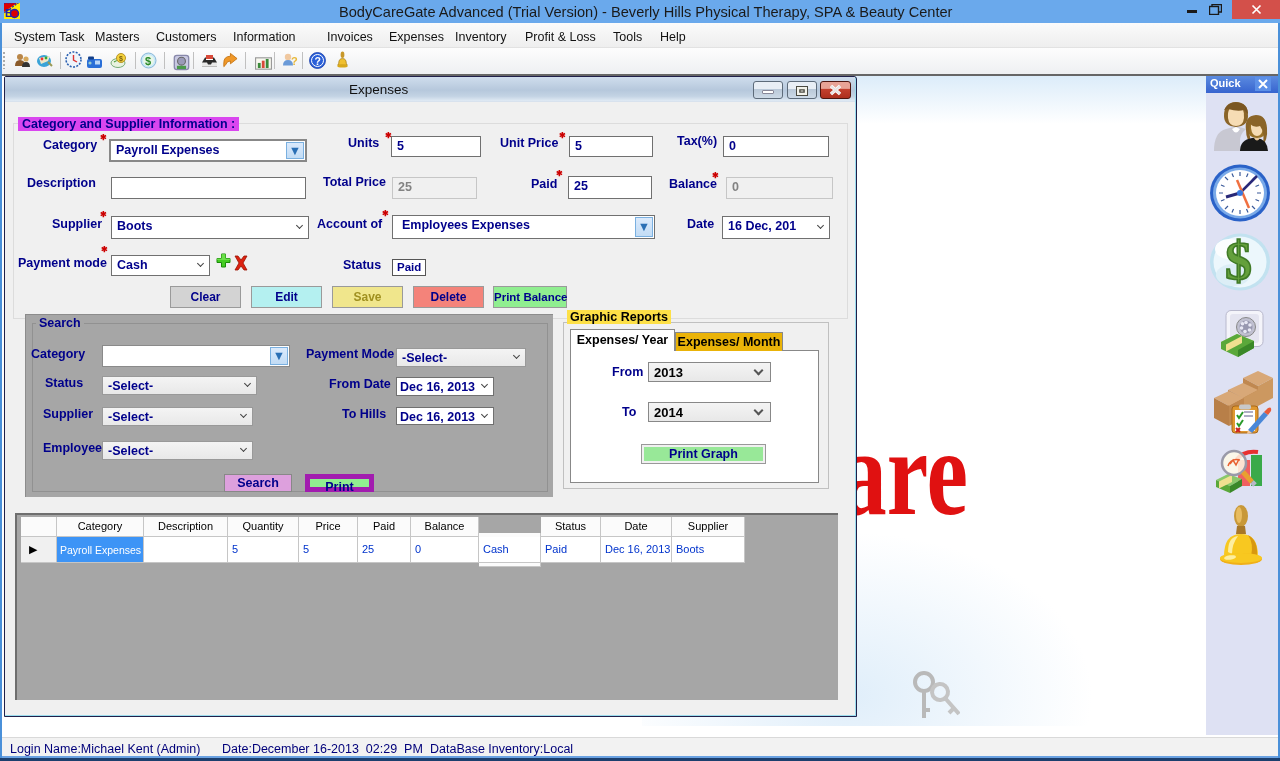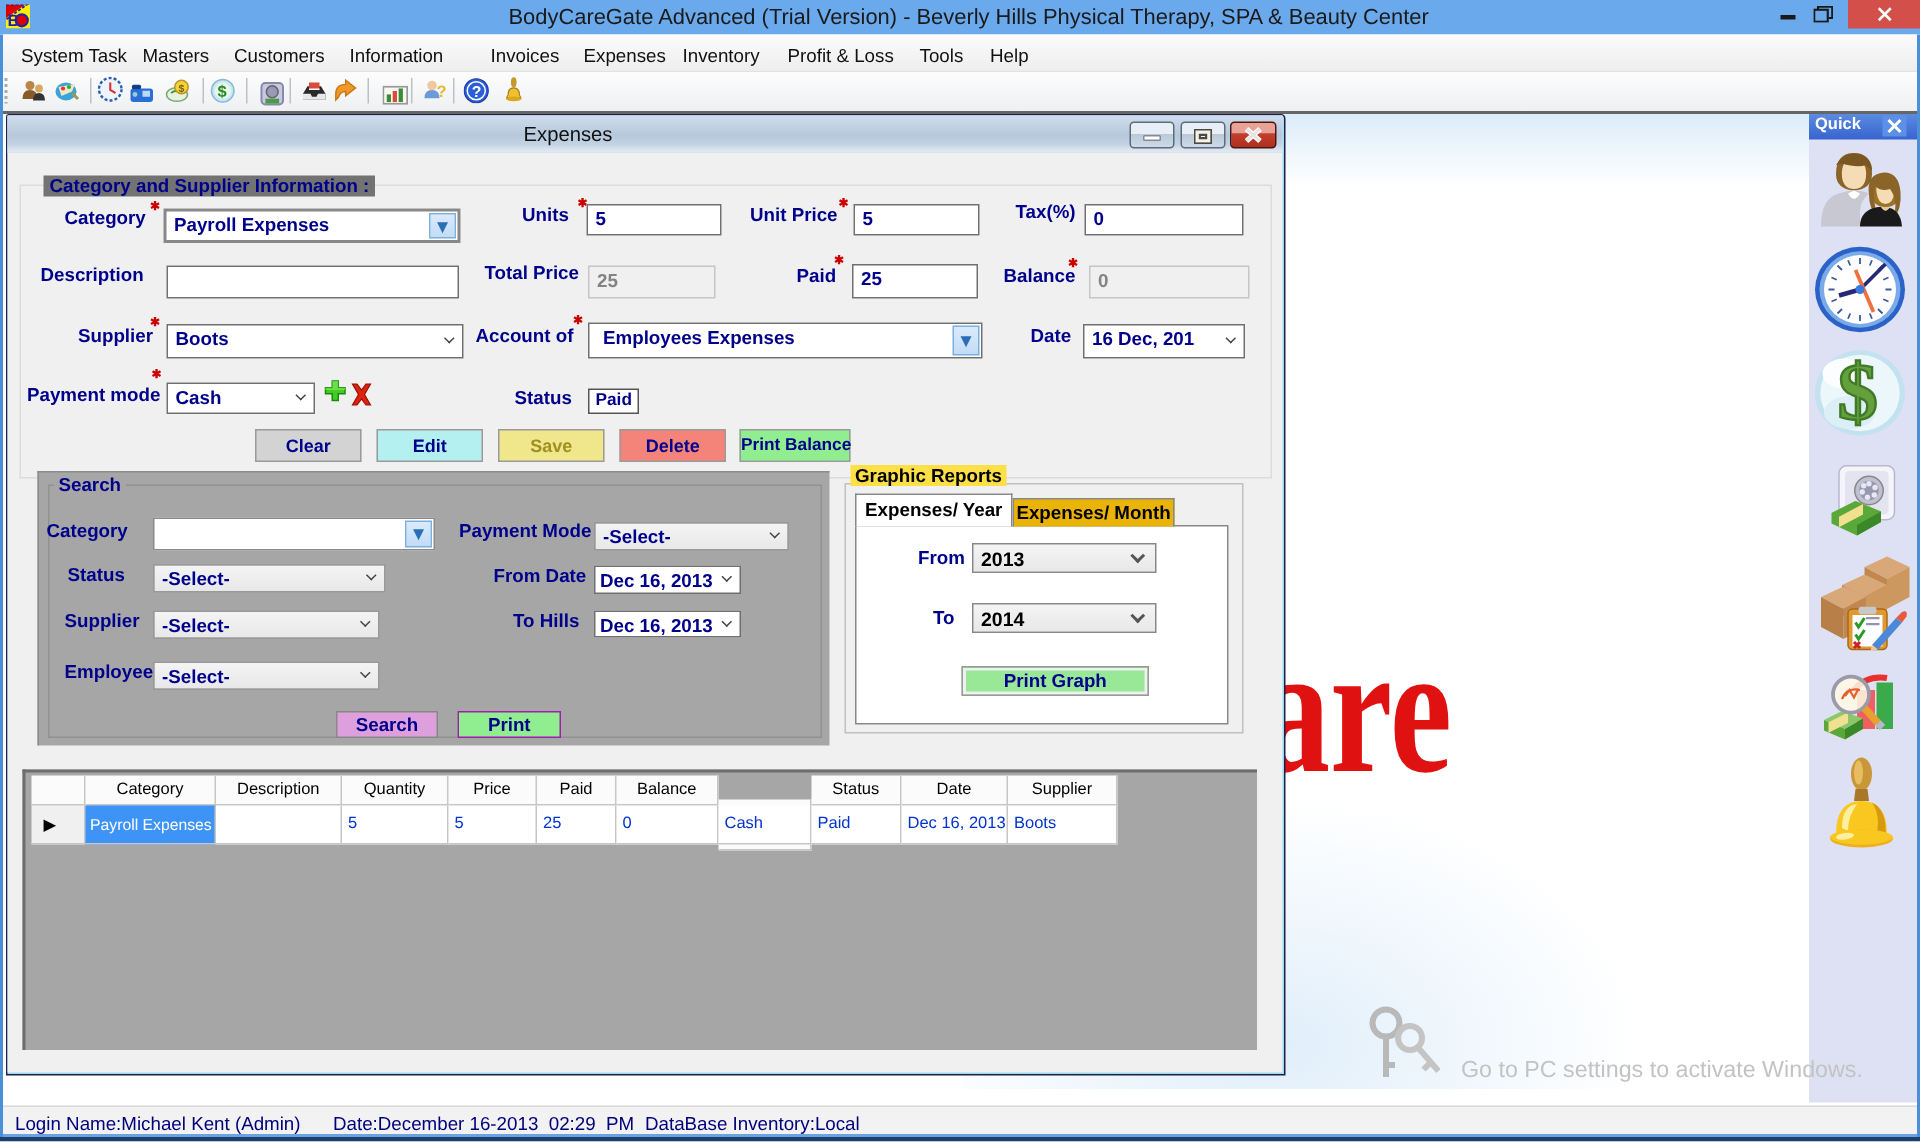--- a/index.html
+++ b/index.html
@@ -189,21 +189,20 @@
     <svg class="abs" style="left:908px;top:594px" width="50" height="55" viewBox="0 0 50 55">
       <g fill="none" stroke="#b9b9b9" stroke-width="4">
         <circle cx="14" cy="12" r="9"></circle>
         <path d="M14 21 L14 48 M14 40 L20 40"></path>
       </g>
       <g fill="none" stroke="#c4c4c4" stroke-width="4">
         <circle cx="30" cy="22" r="8" transform="rotate(40 30 22)"></circle>
         <path d="M35 28 L49 44 M44 38 L39 43"></path>
       </g>
     </svg>
-    <div id="actW2" class="abs">Go to PC settings to activate Windows.</div>
     <div id="sidebar" class="abs"></div>
     <div id="sbhead" class="abs">Quick</div>
     <div id="sbx" class="abs"><svg width="10" height="10" viewBox="0 0 10 10" style="margin-top:2px">
         <path d="M1 1 L9 9 M9 1 L1 9" stroke="#fff" stroke-width="2"></path>
       </svg></div>
 
     <svg class="sbicon" style="left:1208px;top:20px" width="60" height="56" viewBox="0 0 60 56">
       <path d="M14 20 Q14 6 26 6 Q38 6 38 20 Q38 30 26 31 Q14 30 14 20" fill="#8a6428"></path>
       <path d="M18 22 Q17 10 26 10 Q35 11 34 22 Q33 30 26 30 Q19 30 18 22" fill="#f6dcb4"></path>
       <path d="M14 14 Q20 4 30 7 Q38 9 38 18 L34 14 Q28 16 18 13 Z" fill="#7a5622"></path>
@@ -328,21 +327,21 @@
       </div>
       <div class="dbtn b2 abs">
         <div style="margin:4px auto 0;width:12px;height:10px;background:#f2f2ea;border:1.6px solid #4a4a42;box-shadow:inset 0 0 0 2.2px #f2f2ea, inset 0 0 0 3.6px #4a4a42"></div>
       </div>
       <div class="dbtn b3 abs"><svg width="29" height="16" viewBox="0 0 29 16">
           <path d="M10 4 L19 12 M19 4 L10 12" stroke="#fff" stroke-width="3.4"></path>
           <path d="M10 4 L19 12 M19 4 L10 12" stroke="#e8e4e4" stroke-width="2"></path>
         </svg></div>
 
       <div class="abs" style="left:8px;top:46px;width:835px;height:196px;border:1px solid #dcdcdc"></div>
-      <div class="lbl" style="left:24px;top:40px;background:#737373;padding:0 4px">Category and Supplier Information :</div>
+      <div class="lbl" style="left:13px;top:40px;background:#d946ef;padding:0 4px">Category and Supplier Information :</div>
 
       <div class="lbl" style="left:38px;top:61px">Category</div>
       <div class="ast" style="left:95px;top:56px">✱</div>
       <div class="combo" style="left:104px;top:62px;width:198px;height:23px;border-width:2px;border-color:#888">Payroll Expenses<span class="dd" style="line-height:17px">▼</span></div>
       <div class="lbl" style="left:343px;top:59px">Units</div>
       <div class="ast" style="left:380px;top:54px">✱</div>
       <div class="tb" style="left:386px;top:59px;width:90px;height:21px">5</div>
       <div class="lbl" style="left:495px;top:59px">Unit Price</div>
       <div class="ast" style="left:554px;top:54px">✱</div>
       <div class="tb" style="left:564px;top:59px;width:84px;height:21px">5</div>
@@ -401,21 +400,21 @@
         <div class="sel" style="left:76px;top:61px;width:155px;height:19px">-Select-<i class="ar"></i></div>
         <div class="lbl" style="left:303px;top:62px">From Date</div>
         <div class="combo" style="left:370px;top:62px;width:98px;height:19px;padding-left:3px">Dec 16, 2013<i class="ar"></i></div>
         <div class="lbl" style="left:17px;top:92px">Supplier</div>
         <div class="sel" style="left:76px;top:92px;width:151px;height:19px">-Select-<i class="ar"></i></div>
         <div class="lbl" style="left:316px;top:92px">To Hills</div>
         <div class="combo" style="left:370px;top:92px;width:98px;height:18px;padding-left:3px">Dec 16, 2013<i class="ar"></i></div>
         <div class="lbl" style="left:17px;top:126px">Employee</div>
         <div class="sel" style="left:76px;top:126px;width:151px;height:19px">-Select-<i class="ar"></i></div>
         <div class="abs" style="left:198px;top:159px;width:68px;height:18px;background:#dda0dd;border:1px solid #888;text-align:center;font-size:12.5px;font-weight:bold;color:#00008b;padding-top:1px">Search</div>
-        <div class="abs" style="left:279px;top:159px;width:69px;height:18px;background:#90ee90;border:1px solid #a21caf;text-align:center;font-size:12.5px;font-weight:bold;color:#00008b;padding-top:1px">Print</div>
+        <div class="abs" style="left:279px;top:159px;width:69px;height:18px;background:#90ee90;border:5px solid #a21caf;text-align:center;font-size:12.5px;font-weight:bold;color:#00008b;padding-top:1px">Print</div>
       </div>
 
       <div id="gbgraph" class="abs"></div>
       <div class="lbl" style="left:562px;top:233px;background:#fde047;padding:0 3px;color:#000">Graphic Reports</div>
       <div id="tabpanel" class="abs"></div>
       <div id="tab1" class="abs">Expenses/ Year</div>
       <div id="tab2" class="abs">Expenses/ Month</div>
       <div class="lbl" style="left:607px;top:288px;z-index:5">From</div>
       <div class="sel" style="left:643px;top:285px;width:123px;height:20px;color:#000;border-color:#888;z-index:5;font-size:13px">2013<i class="ar2"></i></div>
       <div class="lbl" style="left:617px;top:328px;z-index:5">To</div>

